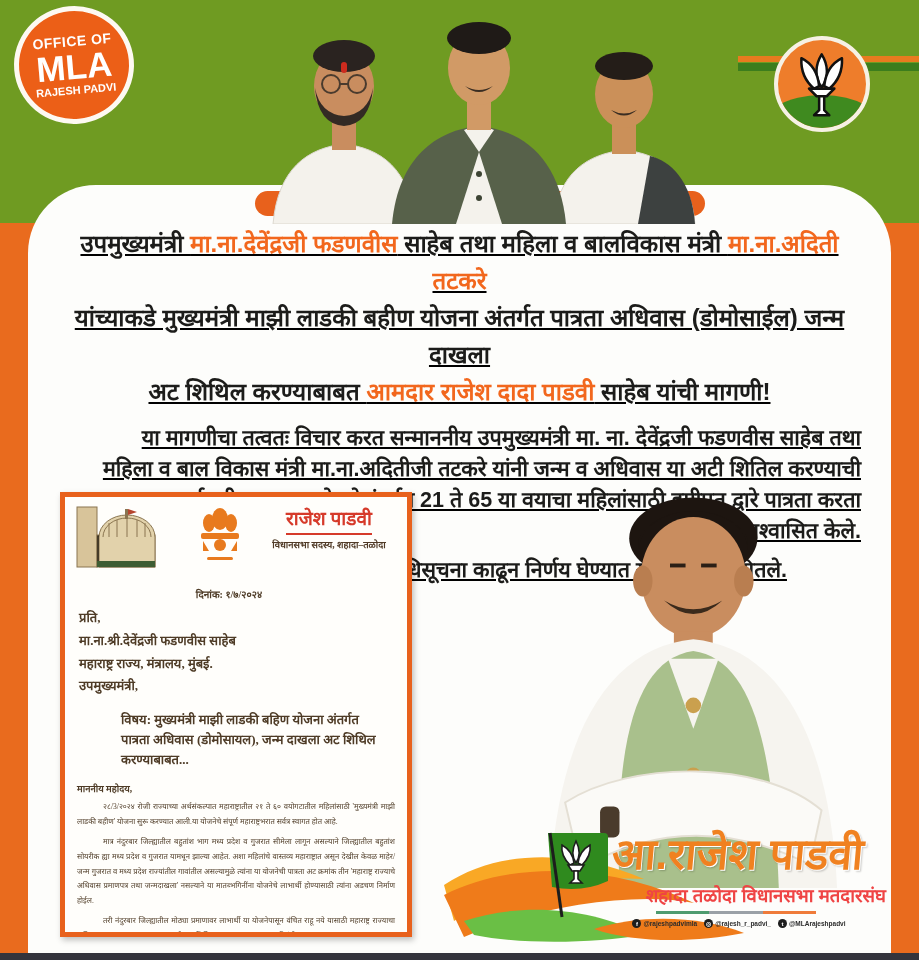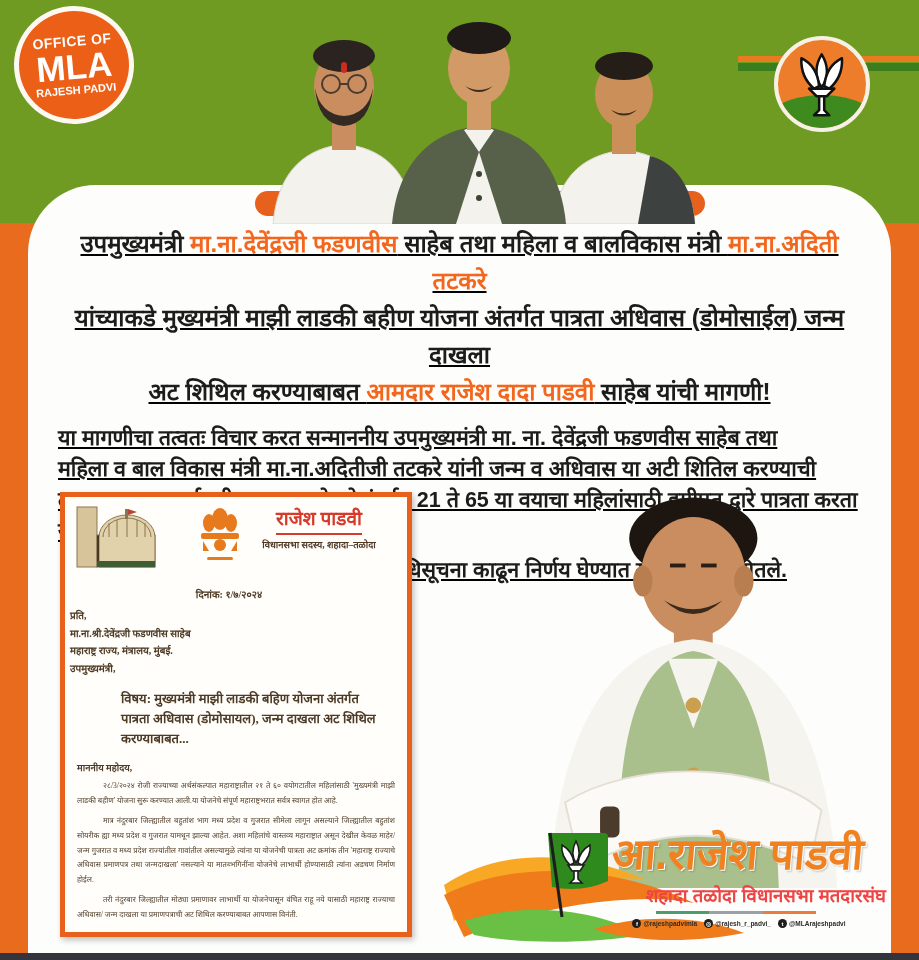--- a/index.html
+++ b/index.html
@@ -37,34 +37,34 @@
   .photo.right{left:280px;width:152px;height:194px;}
 
   
   .card{position:absolute;left:28px;top:185px;width:863px;height:768px;background:#fdfdfb;
     border-radius:68px 68px 0 0;z-index:1;text-decoration:underline;}
   .pill{position:absolute;left:227px;top:6px;width:450px;height:25px;border-radius:13px;background:#e8611c;}
 
   .headline{margin:40px 38px 0;text-align:center;font-weight:bold;
     font-size:24px;line-height:37px;color:#1c1c1a;}
   .headline .orange{color:#f2671d;}
-  .para2{margin:13px 30px 0;text-align:left;font-weight:bold;font-size:21.5px;line-height:31px;color:#1c1c1a;}
+  .para2{margin:13px 30px 0;text-align:right;font-weight:bold;font-size:21.5px;line-height:31px;color:#1c1c1a;}
   .para3{margin:7px 30px 0;text-align:center;font-weight:bold;font-size:21.5px;color:#1c1c1a;}
 
   
   .letter{position:absolute;left:32px;top:307px;width:352px;height:445px;background:#fffefb;
     border:5px solid #e8611c;box-sizing:border-box;box-shadow:2px 3px 6px rgba(0,0,0,.25);
     font-family:"Liberation Serif",serif;color:#4e3b26;overflow:hidden;}
-  .lh-row{display:flex;align-items:flex-start;padding:8px 20px 0 8px;}
+  .lh-row{display:flex;align-items:flex-start;padding:8px 10px 0 8px;}
   .lh-name-block{margin-left:auto;width:136px;text-align:center;}
   .lh-name{font-size:19px;font-weight:bold;color:#d63a2a;border-bottom:2px solid #d63a2a;
     display:inline-block;padding-bottom:2px;}
   .lh-title{font-size:9.5px;font-weight:bold;margin-top:3px;color:#503a26;}
   .lt-date{text-align:center;margin:18px 14px 0 0;font-size:10px;font-weight:bold;}
-  .lt-to{margin:6px 0 0 5px;font-size:10px;line-height:1.75;font-weight:bold;}
+  .lt-to{margin:6px 0 0 14px;font-size:13px;line-height:1.75;font-weight:bold;}
   .lt-subject{margin:12px 18px 0 56px;font-size:13px;line-height:1.55;font-weight:bold;}
   .lt-salutation{margin:12px 0 0 12px;font-size:9.5px;font-weight:bold;}
   .lt-body p{margin:5px 12px 0;font-size:7.6px;line-height:1.95;text-align:justify;text-indent:26px;}
   .lt-closing{text-align:center;margin:10px 42px 0 0;font-size:9px;font-weight:bold;}
   .lt-signature{display:block;margin:2px 48px 0 auto;}
   .lt-signer{text-align:right;margin-right:26px;font-size:8.5px;font-weight:bold;line-height:1.5;}
 
   
   .padvi-photo{position:absolute;left:408px;top:295px;width:468px;height:408px;}
 

